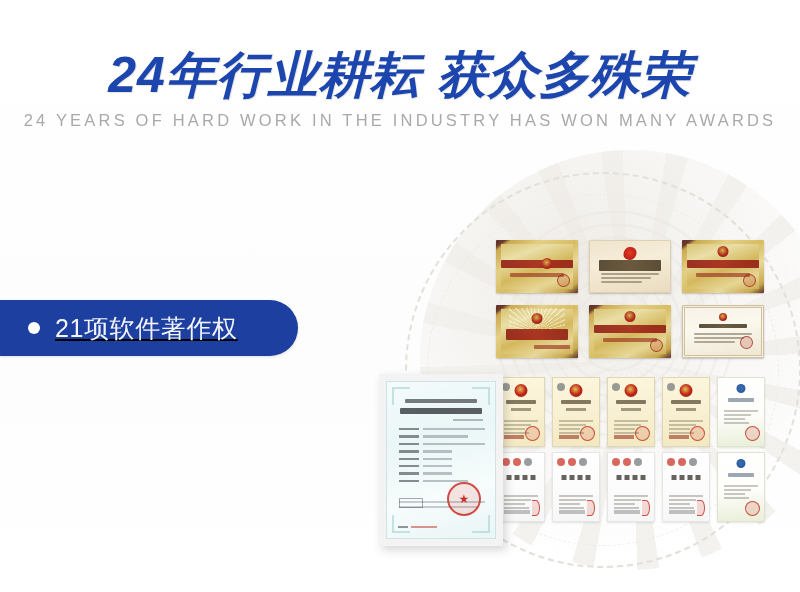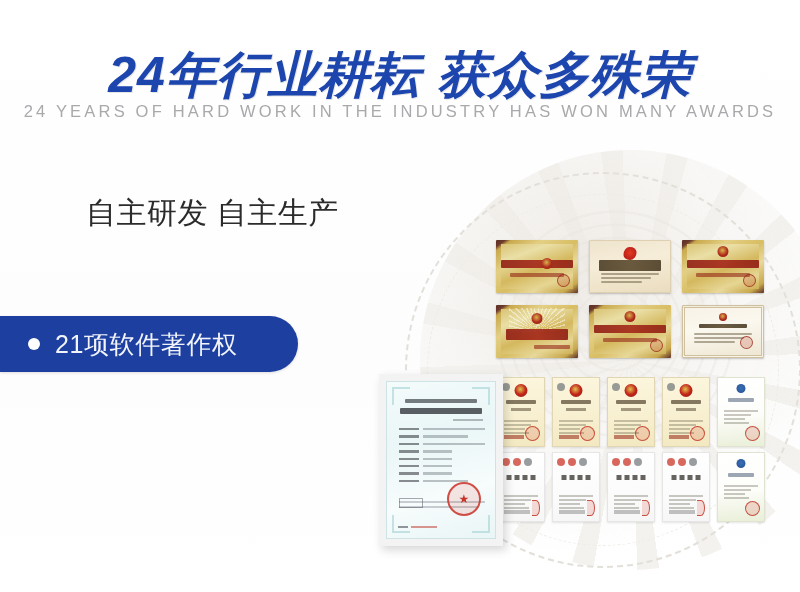--- a/index.html
+++ b/index.html
@@ -81,20 +81,21 @@
     font-weight: 700;
     color: #1c46ae;
     letter-spacing: 1px;
     line-height: 1.08;
     white-space: nowrap;
     text-shadow: 1px 1px 0 rgba(0,0,0,0.10);
     font-style: italic;
   }
   .headline .gap { display:inline-block; width:16px; }
   .subhead {
+    margin-top: 9px;
     font-size: 16.5px;
     color: #a9a9ad;
     letter-spacing: 3.2px;
     white-space: nowrap;
     font-weight: 400;
   }
 
   
   .lead {
     position: absolute;
@@ -103,22 +104,23 @@
     font-size: 30px;
     line-height: 1.42;
     color: #2b2b2b;
     letter-spacing: 0.5px;
   }
   .lead .l2 { display:block; }
 
   .pill-list {
     position: absolute;
     left: 0;
-    top: 316px;
+    top: 300px;
     width: 400px;
+    text-decoration: underline;
   }
   .pill {
     position: relative;
     height: 56px;
     margin-bottom: 24px;
     background: #1c3fa0;
     border-top-right-radius: 28px;
     border-bottom-right-radius: 28px;
     display: flex;
     align-items: center;
@@ -519,21 +521,20 @@
   <div class="dashed-circle-inner"></div>
 
   <div class="headline-block">
     <div class="headline">
       <span>24年行业耕耘</span><span class="gap"></span><span>获众多殊荣</span>
     </div>
     <div class="subhead">24 YEARS OF HARD WORK IN THE INDUSTRY HAS WON MANY AWARDS</div>
   </div>
 
   <div class="lead">
-    <span class="l2">自主研发 自主生产</span>
   </div>
 
   <div class="pill-list">
     <div class="pill w1">
       <span class="pill-dot"></span>
       <span class="pill-label">21项软件著作权</span>
     </div>
   </div>
 
   <div class="plaque-grid">

